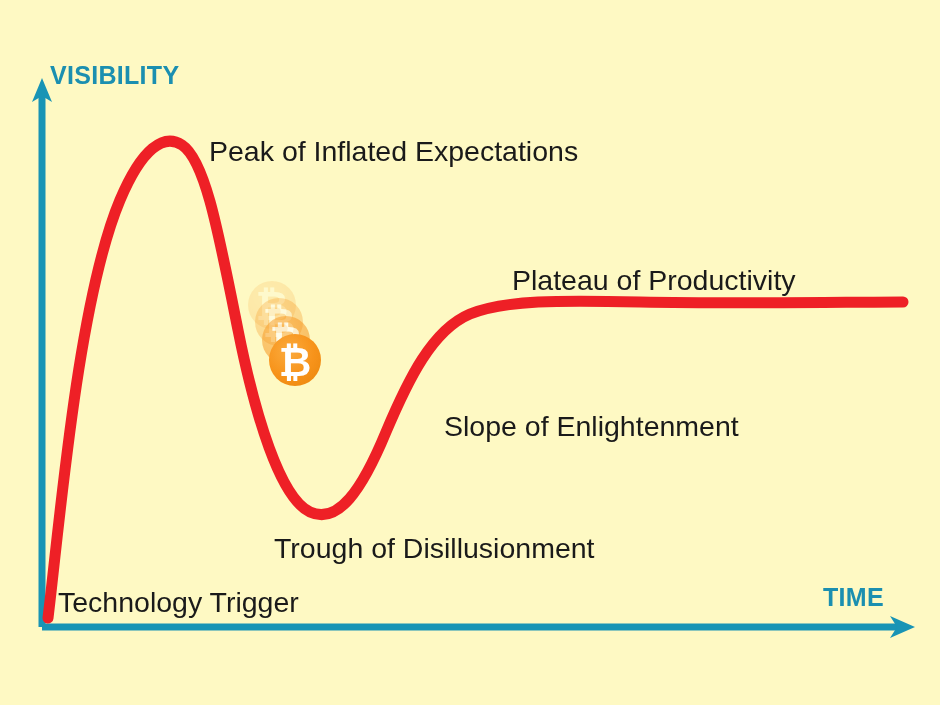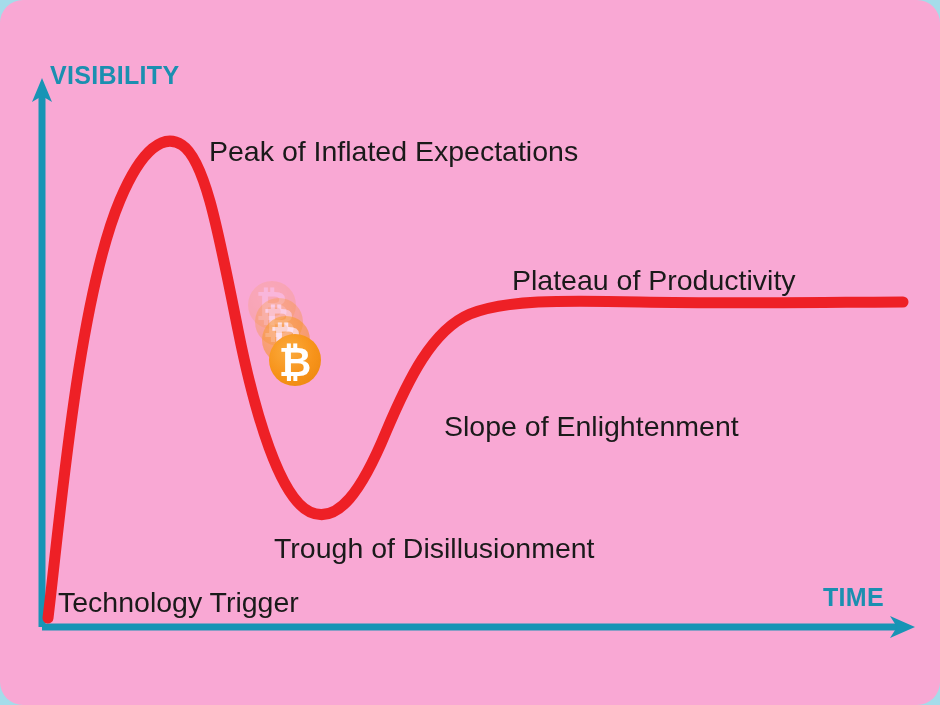--- a/index.html
+++ b/index.html
@@ -60,21 +60,21 @@
   .btc-sym {
     fill: #ffffff;
     font-family: "Liberation Sans", sans-serif;
     font-weight: bold;
     font-size: 40px;
   }
 </style>
 </head>
 <body style="background: rgb(165, 220, 234);">
 
-<div id="stage" style="background: #f9a8d4; border-radius: 23px;">
+<div id="stage" style="background: #fef9c3;">
 
   <svg id="hype-svg" viewBox="0 0 940 705" xmlns="http://www.w3.org/2000/svg">
 
     <defs>
       <radialGradient id="coinShade" cx="38%" cy="33%" r="72%">
         <stop offset="0%" stop-color="#fbab3e"></stop>
         <stop offset="68%" stop-color="#f7931a"></stop>
         <stop offset="100%" stop-color="#ef8b12"></stop>
       </radialGradient>
     </defs>

